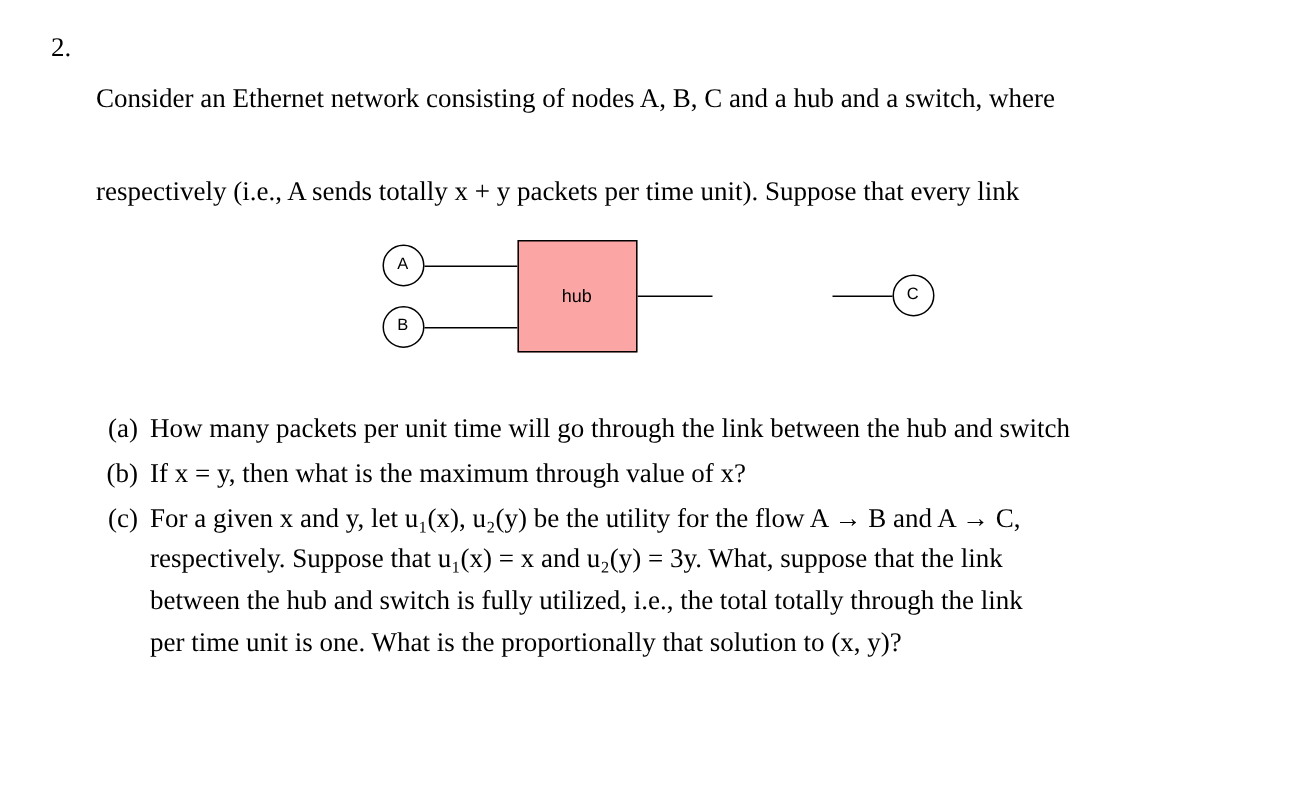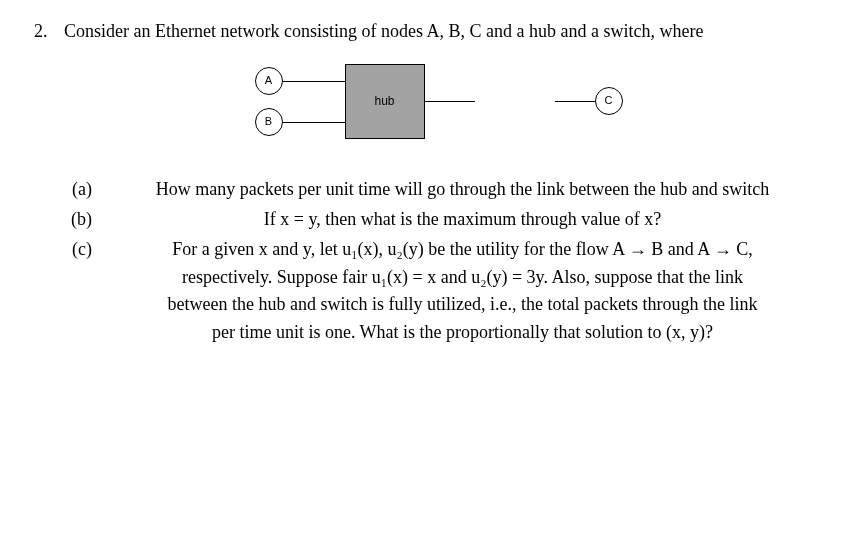--- a/index.html
+++ b/index.html
@@ -9,21 +9,21 @@
       background: #fff;
       font-family: "Times New Roman", Georgia, serif;
       font-size: 18px;
       line-height: 1.55;
       padding: 18px 34px;
       color: #000;
     }
     .question { display: flex; }
     .q-num { min-width: 30px; }
     .q-body { flex: 1; text-align: left; }
-    .q-body p { margin-bottom: 6px; }
+    .q-body p { margin-bottom: 6px; margin-top: 34px; }
     .diagram-wrap {
       width: 100%;
       display: flex;
       justify-content: center;
       margin: 18px 0 22px 0;
     }
     .diagram {
       width: 380px;
       height: 90px;
       position: relative;
@@ -37,44 +37,45 @@
       background: #fff;
       display: flex;
       align-items: center;
       justify-content: center;
       font-family: Arial, Helvetica, sans-serif;
       font-size: 11px;
     }
     .drect {
       position: absolute;
       border: 1.5px solid #000;
-      background: #a3a3a3;
+      background: #fca5a5;
       display: flex;
       align-items: center;
       justify-content: center;
       font-family: Arial, Helvetica, sans-serif;
       font-size: 12px;
     }
     .dline {
       position: absolute;
       background: #000;
       height: 1.5px;
     }
     .parts { margin-top: 8px; }
     .part { display: flex; margin-bottom: 2px; }
     .part-label { min-width: 36px; text-align: right; padding-right: 8px; }
-    .part-body { flex: 1; text-align: center; }
+    .part-body { flex: 1; text-align: left; }
   </style>
 </head>
 <body>
 
 <div class="question">
   <div class="q-num">2.</div>
   <div class="q-body">
     <p>Consider an Ethernet network consisting of nodes A, B, C and a hub and a switch, where</p>
+    <p>respectively (i.e., A sends totally x + y packets per time unit). Suppose that every link</p>
 
     <div class="diagram-wrap">
       <div class="diagram">
 
         <div class="dline" style="left:28px;top:17px;width:62px;"></div>
         <div class="dline" style="left:28px;top:58px;width:62px;"></div>
         <div class="dline" style="left:170px;top:37px;width:50px;"></div>
         <div class="dline" style="left:300px;top:37px;width:40px;"></div>
 
         <div class="dcircle" style="left:0;top:3px;">
@@ -102,20 +103,20 @@
       <div class="part">
         <div class="part-label">(b)</div>
         <div class="part-body">
           <div>If x = y, then what is the maximum through value of x?</div>
         </div>
       </div>
       <div class="part">
         <div class="part-label">(c)</div>
         <div class="part-body">
           <div>For a given x and y, let u₁(x), u₂(y) be the utility for the flow A → B and A → C,</div>
-          <div>respectively. Suppose fair u₁(x) = x and u₂(y) = 3y. Also, suppose that the link</div>
-          <div>between the hub and switch is fully utilized, i.e., the total packets through the link</div>
+          <div>respectively. Suppose that u₁(x) = x and u₂(y) = 3y. What, suppose that the link</div>
+          <div>between the hub and switch is fully utilized, i.e., the total totally through the link</div>
           <div>per time unit is one. What is the proportionally that solution to (x, y)?</div>
         </div>
       </div>
     </div>
   </div>
 </div>
 
 </body></html>

